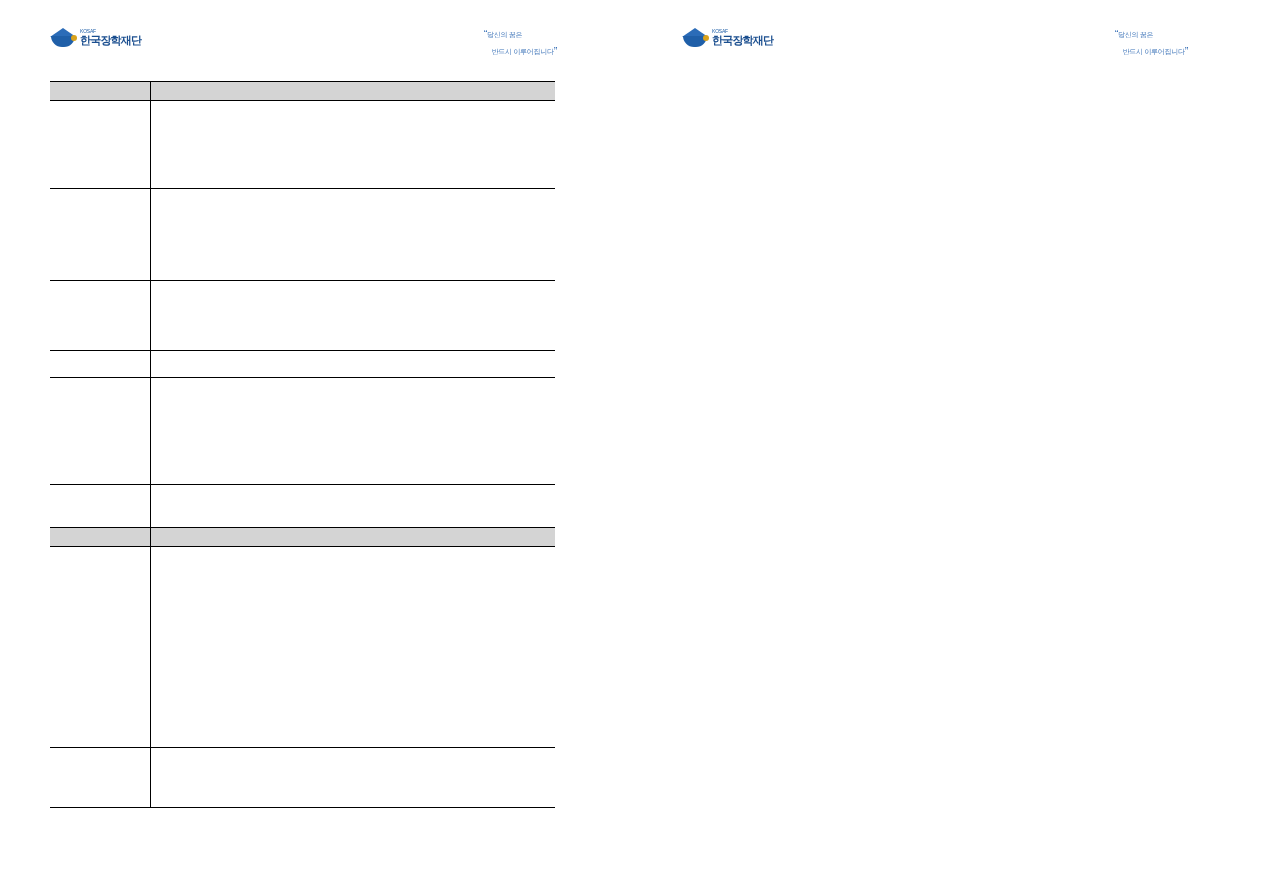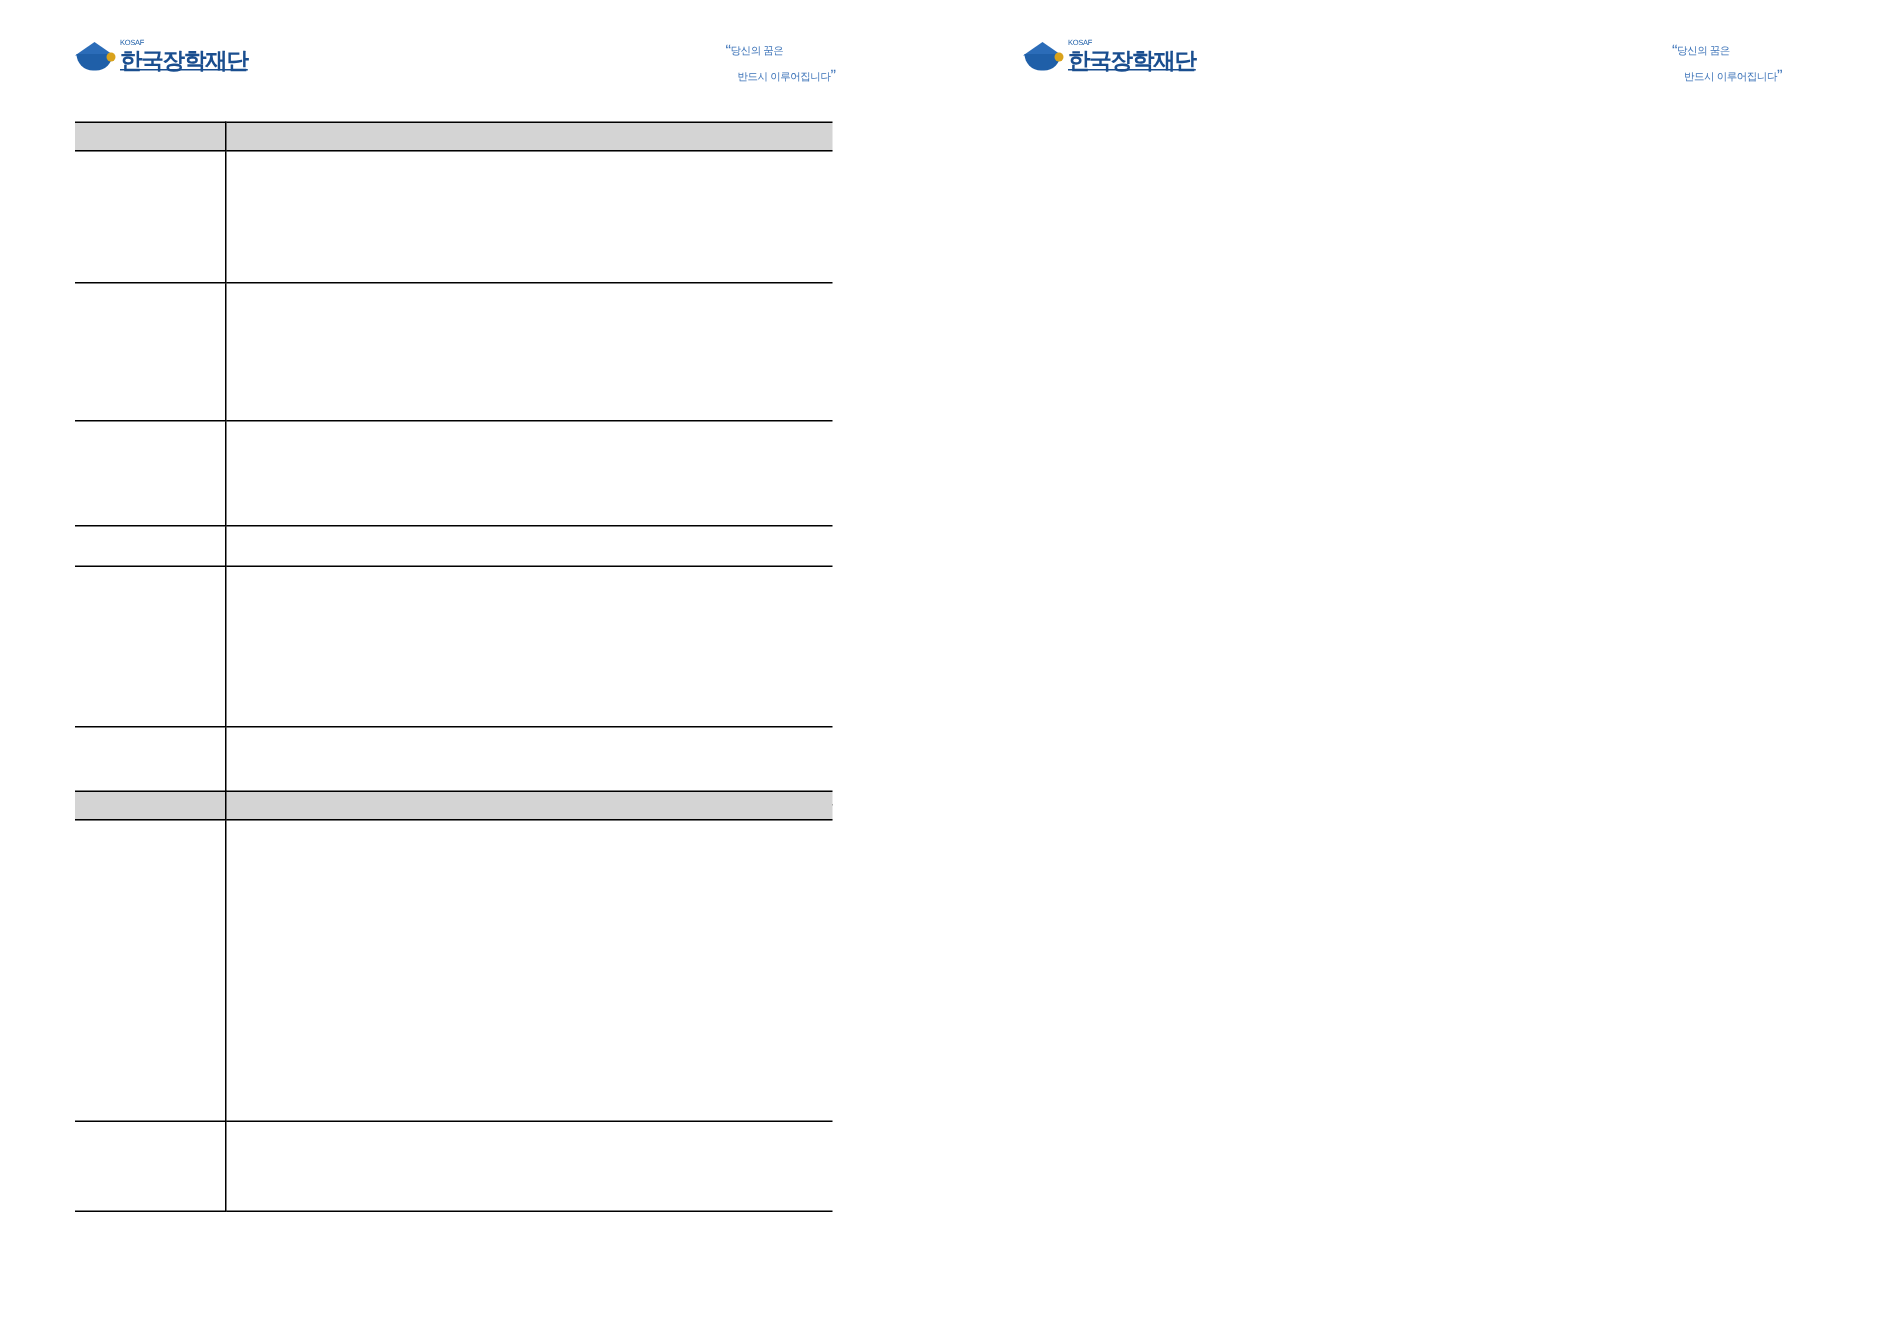--- a/index.html
+++ b/index.html
@@ -84,25 +84,24 @@
     flex-direction: column;
     line-height: 1;
   }
   .logo-sub {
     font-size: 5px;
     color: #1f5fa8;
     letter-spacing: -0.2px;
     margin-bottom: 1px;
   }
   .logo-name {
-    font-size: 15px;
+    font-size: 11px;
     font-weight: bold;
     color: #1a4e8f;
     letter-spacing: -0.8px;
-    text-decoration: underline;
   }
 
   .slogan {
     position: absolute;
     right: 75px;
     top: 26px;
     text-align: left;
     color: #3c73b8;
     font-size: 7px;
     line-height: 1.5;

